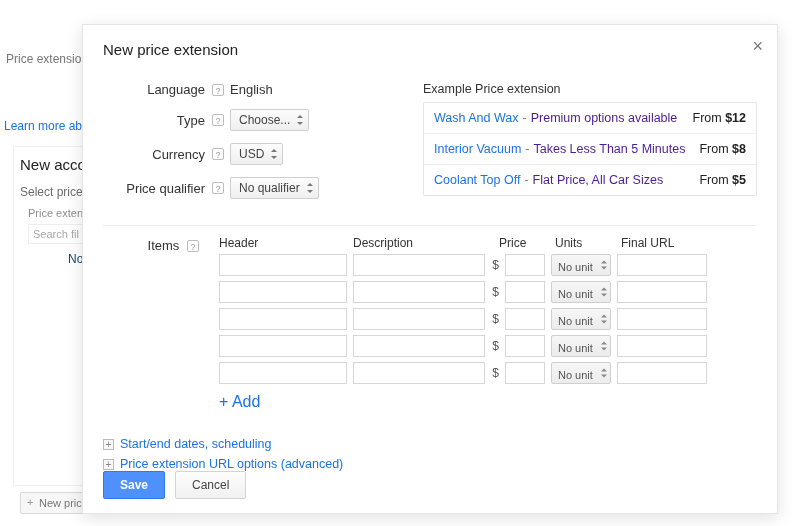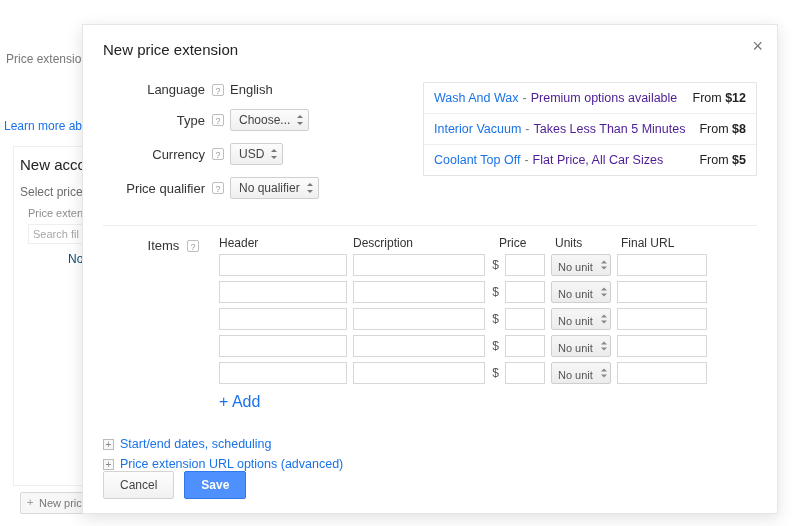--- a/index.html
+++ b/index.html
@@ -376,20 +376,21 @@
         <div class="form-label">Price qualifier</div>
         <span class="help-dot">?</span>
         <span class="select-ish" style="min-width:78px">
           <span>No qualifier</span>
           <span class="caret"></span>
         </span>
       </div>
     </div>
 
     <div class="example-col">
+      <div class="example-heading">Example Price extension</div>
       <div class="example-box">
         <div class="example-row">
           <span class="ex-left">
             <span class="ex-link">Wash And Wax</span>
             <span class="ex-dash">-</span>
             <span class="ex-desc">Premium options available</span>
           </span>
           <span class="ex-price"><span>From </span><span class="amt">$12</span></span>
         </div>
         <div class="example-row">
@@ -480,16 +481,16 @@
       <span class="exp-icon">+</span>
       <span class="exp-label">Start/end dates, scheduling</span>
     </div>
     <div class="expander">
       <span class="exp-icon">+</span>
       <span class="exp-label">Price extension URL options (advanced)</span>
     </div>
   </div>
 
   <div class="footer">
+    <div class="btn btn-primary">Save</div>
     <div class="btn btn-secondary">Cancel</div>
-    <div class="btn btn-primary">Save</div>
   </div>
 </div>
 
 </body></html>

